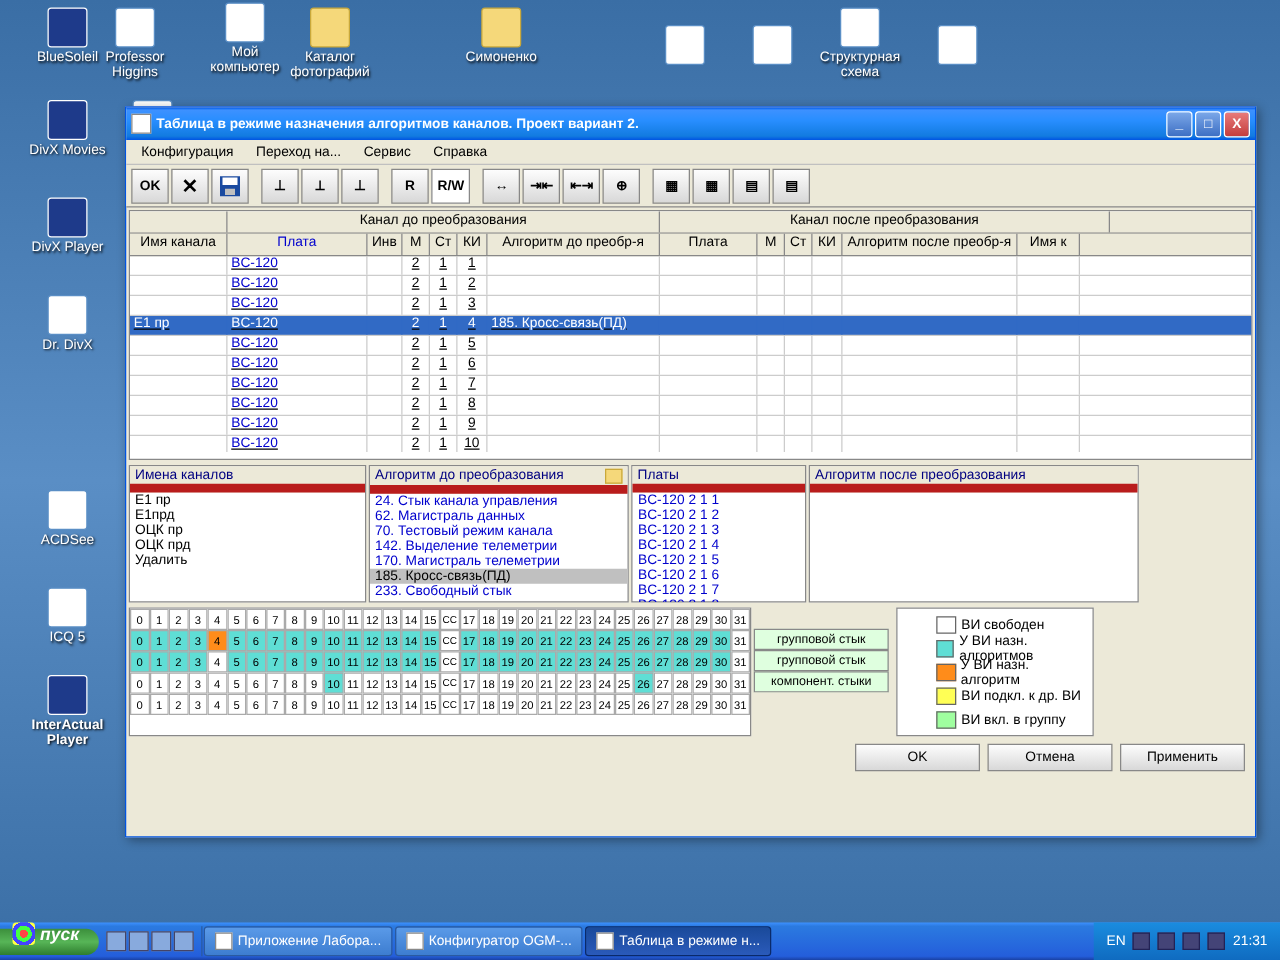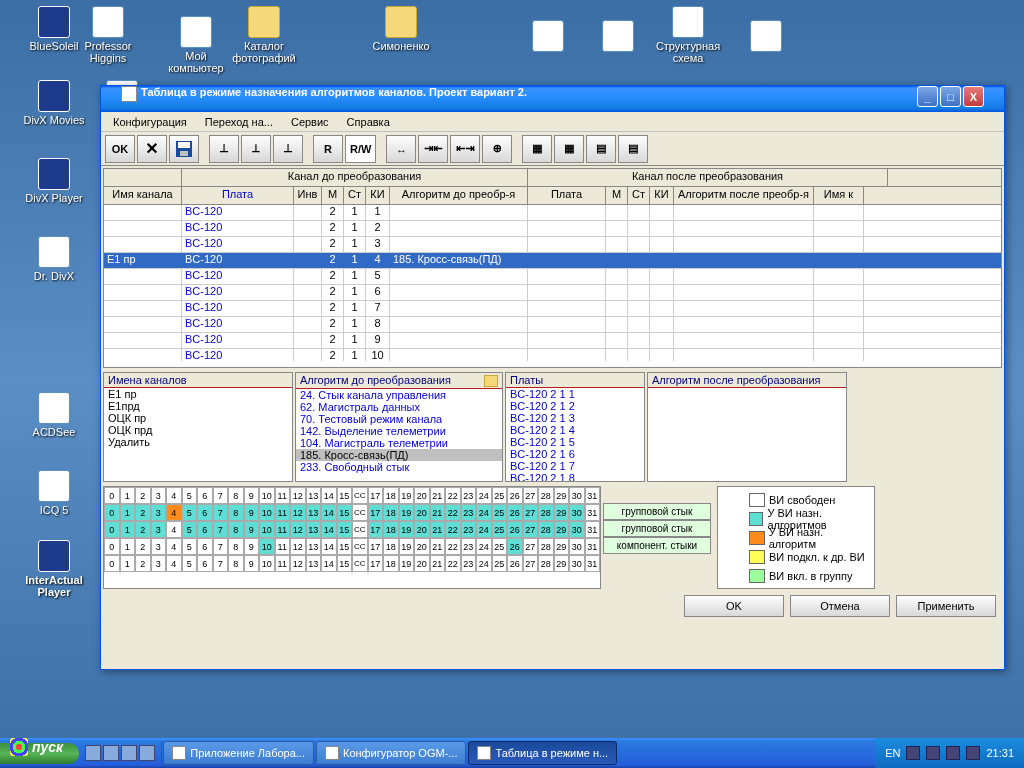--- a/index.html
+++ b/index.html
@@ -9,21 +9,21 @@
 
 .desktop { position:absolute; inset:0; }
 .dicon { position:absolute; width:72px; text-align:center; color:#fff; text-shadow:1px 1px 2px #000; cursor:pointer; }
 .dicon .ibox { width:32px; height:32px; margin:0 auto 2px; background:#3a6ea5; border:1px solid #fff; border-radius:3px; }
 .dicon .ibox.folder { background:#f5d87a; border-color:#c9a83a; }
 .dicon .ibox.doc { background:#fff; border-color:#5a8ec5; }
 .dicon .ibox.blue { background:#1e3a8a; }
 
 
 .window { position:absolute; left:100px; top:85px; width:905px; height:585px; background:#ece9d8; border:1px solid #0054e3; box-shadow:2px 2px 8px rgba(0,0,0,.4); display:flex; flex-direction:column; }
-.titlebar { height:26px; background:linear-gradient(180deg,#0058e6 0%,#3d91ff 8%,#288eff 40%,#127be0 88%,#0054e3 100%); display:flex; align-items:flex-start; padding:0 20px; color:#fff; font-weight:bold; }
+.titlebar { height:26px; background:linear-gradient(180deg,#0058e6 0%,#3d91ff 8%,#288eff 40%,#127be0 88%,#0054e3 100%); display:flex; align-items:center; padding:0 4px; color:#fff; font-weight:bold; }
 .titlebar .ticon { width:16px; height:16px; background:#fff; margin-right:4px; border:1px solid #888; }
 .titlebar .title { flex:1; }
 .winbtns { display:flex; gap:2px; }
 .winbtn { width:21px; height:21px; background:linear-gradient(180deg,#7ba7e8,#3d6fc4); border:1px solid #fff; border-radius:3px; color:#fff; font-weight:bold; display:flex; align-items:center; justify-content:center; cursor:pointer; }
 .winbtn.close { background:linear-gradient(180deg,#e87b7b,#c43d3d); }
 
 .menubar { height:20px; background:#ece9d8; display:flex; align-items:center; padding:0 4px; gap:2px; border-bottom:1px solid #c0c0c0; }
 .menuitem { padding:2px 8px; cursor:pointer; }
 
 .toolbar { height:34px; background:#ece9d8; display:flex; align-items:center; padding:2px 4px; gap:2px; border-bottom:1px solid #888; }
@@ -37,31 +37,31 @@
 .ghdr { display:flex; background:#ece9d8; border-bottom:1px solid #888; height:18px; }
 .ghdr2 { display:flex; background:#ece9d8; border-bottom:1px solid #888; height:18px; }
 .gh { border-right:1px solid #888; padding:1px 3px; text-align:center; overflow:hidden; white-space:nowrap; }
 .grow { display:flex; height:16px; border-bottom:1px solid #ccc; }
 .gc { border-right:1px solid #ccc; padding:0 3px; overflow:hidden; white-space:nowrap; }
 .grow.sel { background:#316ac5; color:#fff; }
 .grow.sel .gc { border-right-color:#316ac5; }
 .c-name{width:78px} .c-plata{width:112px;color:#0000cd} .grow.sel .c-plata{color:#fff}
 .c-inv{width:28px} .c-m{width:22px;text-align:center} .c-st{width:22px;text-align:center} .c-ki{width:24px;text-align:center}
 .c-alg{width:138px} .c-plata2{width:78px} .c-m2{width:22px} .c-st2{width:22px} .c-ki2{width:24px} .c-alg2{width:140px} .c-name2{width:50px}
-.gscroll { overflow-y:scroll; height:156px; }
+.gscroll { overflow-y:scroll; height:156px;text-decoration:underline; }
 
 
 .listrow { display:flex; margin:2px; gap:2px; height:110px; }
 .listbox { border:1px solid #888; background:#fff; display:flex; flex-direction:column; }
-.lhead { background:#ece9d8; border-bottom:1px solid #b91c1c; padding:1px 4px; color:#000080; }
+.lhead { background:#ece9d8; border-bottom:7px solid #b91c1c; padding:1px 4px; color:#000080; }
 .lbody { flex:1; overflow-y:auto; }
 .litem { padding:0 4px; color:#0000cd; cursor:pointer; white-space:nowrap; }
 .litem.sel { background:#c0c0c0; color:#000; }
 .litem.black { color:#000; }
-.lb1{width:190px} .lb2{width:208px} .lb3{width:140px} .lb4{width:200px}
+.lb1{width:190px} .lb2{width:208px} .lb3{width:140px} .lb4{width:264px}
 .foldicon { display:inline-block; width:14px; height:12px; background:#f5d87a; border:1px solid #c9a83a; float:right; margin-top:1px; }
 
 
 .matrix { margin:2px; display:flex; gap:6px; }
 .mgrid { border:1px solid #888; background:#fff; }
 .mrow { display:flex; }
 .mcell { width:15.5px; height:17px; border:1px solid #aaa; display:flex; align-items:center; justify-content:center; font-size:9px; background:#fff; }
 .mcell.sc { font-size:8px;text-align:right; }
 .mcell.cy { background:#5fded5; }
 .mcell.or { background:#ff8c1a; }
@@ -92,21 +92,21 @@
 
 <div class="desktop" id="desktop">
     <div class="dicon" style="left: 18px; top: 6px;">
       <div class="ibox blue"></div>
       <div>BlueSoleil</div>
     </div>
     <div class="dicon" style="left: 72px; top: 6px;">
       <div class="ibox doc"></div>
       <div>Professor Higgins</div>
     </div>
-    <div class="dicon" style="left: 160px; top: 16px;">
+    <div class="dicon" style="left: 160px; top: 2px;">
       <div class="ibox doc"></div>
       <div>Мой компьютер</div>
     </div>
     <div class="dicon" style="left: 365px; top: 6px;">
       <div class="ibox folder"></div>
       <div>Симоненко</div>
     </div>
     <div class="dicon" style="left: 228px; top: 6px;">
       <div class="ibox folder"></div>
       <div>Каталог фотографий</div>
@@ -390,21 +390,21 @@
           <div class="litem black">Удалить</div>
         </div>
     </div>
     <div class="listbox lb2">
       <div class="lhead"><span>Алгоритм до преобразования</span><span class="foldicon"></span></div>
       <div class="lbody" id="lb2">
           <div class="litem">24. Стык канала управления</div>
           <div class="litem">62. Магистраль данных</div>
           <div class="litem">70. Тестовый режим канала</div>
           <div class="litem">142. Выделение телеметрии</div>
-          <div class="litem">104. Магистраль телеметрии</div>
+          <div class="litem">170. Магистраль телеметрии</div>
           <div class="litem sel">185. Кросс-связь(ПД)</div>
           <div class="litem">233. Свободный стык</div>
         </div>
     </div>
     <div class="listbox lb3">
       <div class="lhead">Платы</div>
       <div class="lbody" id="lb3">
           <div class="litem">BC-120  2  1  1</div>
           <div class="litem">BC-120  2  1  2</div>
           <div class="litem">BC-120  2  1  3</div>

